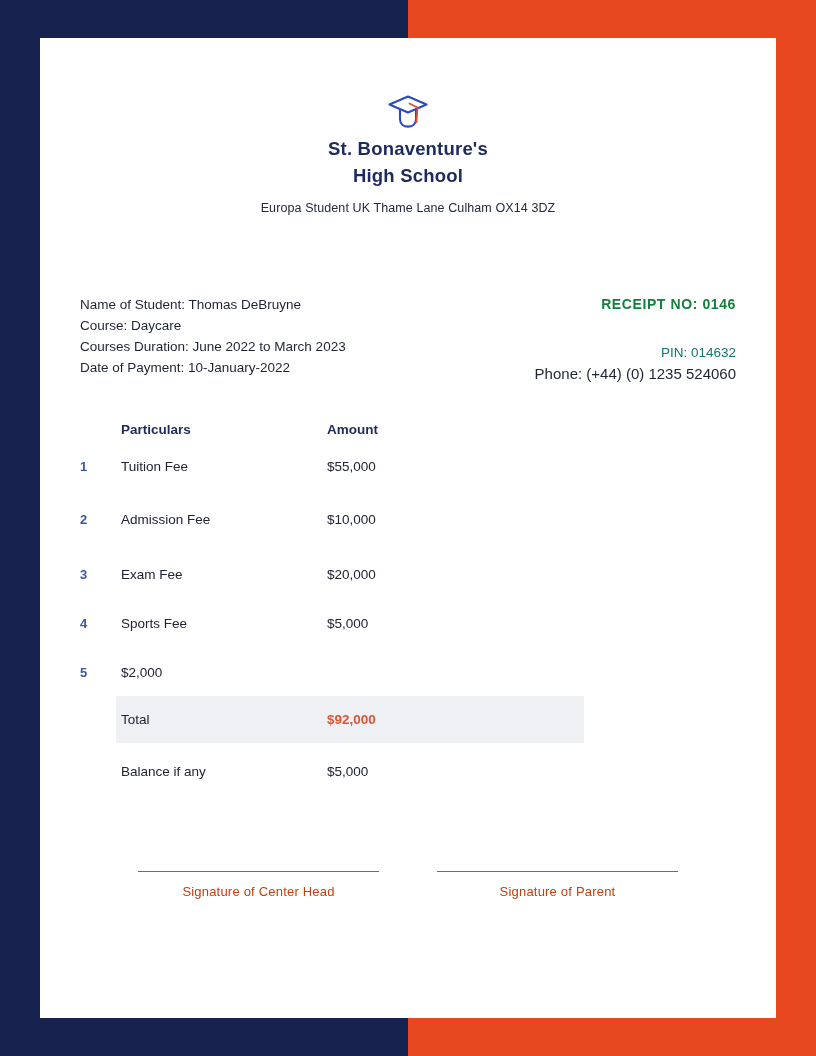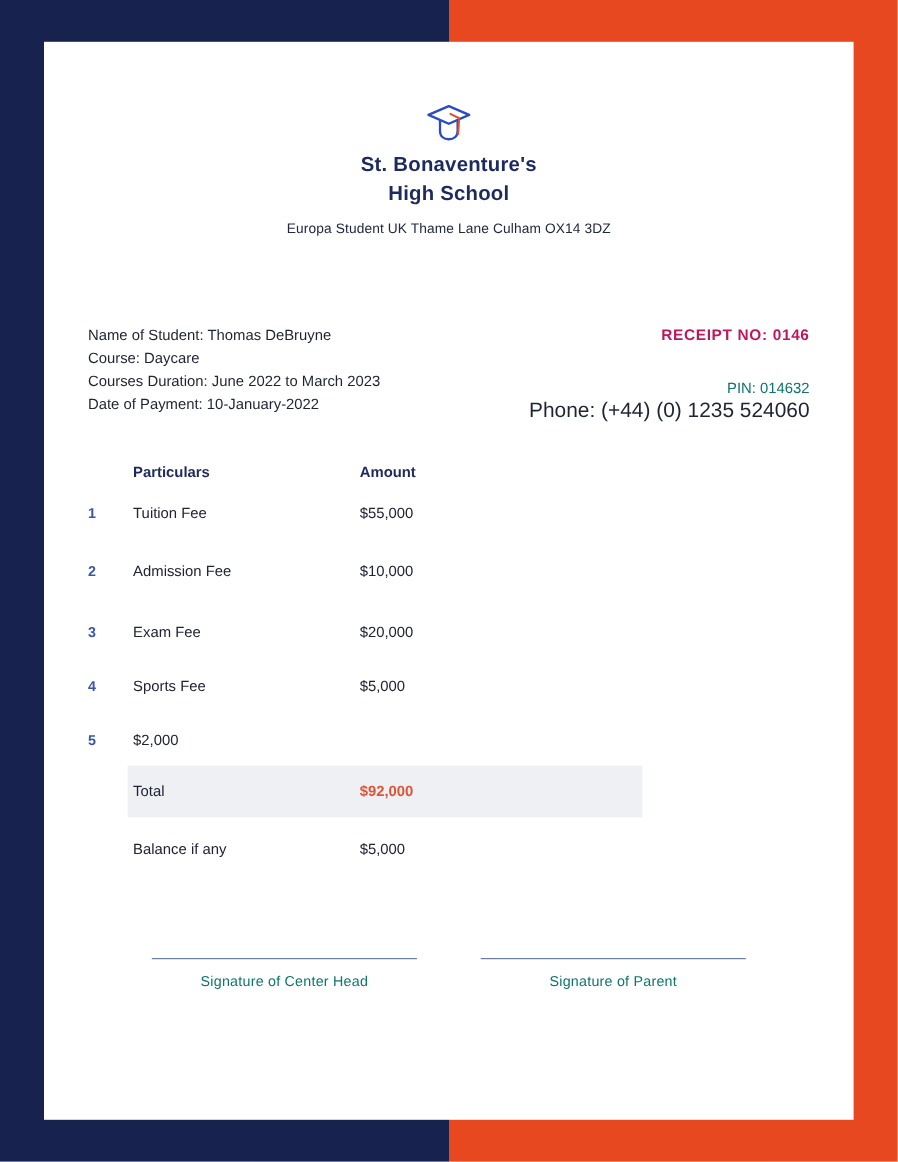--- a/index.html
+++ b/index.html
@@ -30,25 +30,25 @@
   }
   
   .info {
     margin-top:78px; padding:0 40px;
     display:flex; justify-content:space-between;
   }
   .info-left { text-align:left; }
   .info-left div { font-size:13.5px; line-height:21px; color:#1F2433; }
   .info-right { text-align:right; }
   .receipt-no {
-    font-size:14px; font-weight:bold; color:#be185d;
+    font-size:14px; font-weight:bold; color:#15803d;
     letter-spacing:0.6px; line-height:21px;
   }
   .pin { margin-top:27px; font-size:13.5px; color:#0f766e; line-height:21px; }
-  .phone { font-size:19px; color:#1F2433; line-height:21px; }
+  .phone { font-size:15px; color:#1F2433; line-height:21px; }
   
   .fee-table { margin-top:36px; padding:0 40px; }
   .trow {
     display:grid; grid-template-columns:41px 206px 1fr;
     line-height:20px; font-size:13.5px; color:#202433;
   }
   .thead { font-weight:bold; color:#1E2A5C; margin-bottom:17px; font-size:13.5px; }
   .rownum { color:#3A57A7; font-weight:bold; font-size:13px; }
   .r1 { margin-bottom:33px; }
   .r2 { margin-bottom:35px; }
@@ -66,21 +66,21 @@
   .balance-row { margin-top:19px; }
   
   .signatures {
     margin-top:89px;
     display:flex; justify-content:center; gap:58px;
   }
   .sig { width:241px; }
   .sig-line { border-top:1.5px solid #5C6F9C; height:0; }
   .sig-label {
     margin-top:12px; text-align:center;
-    font-size:13px; color:#0f766e; letter-spacing:0.2px;
+    font-size:13px; color:#c2410c; letter-spacing:0.2px;
   }
   
   .footnote {
     position:absolute; left:40px; top:934px;
     font-size:12.5px; color:#1E2430;
   }
 </style>
 </head>
 <body>
 

